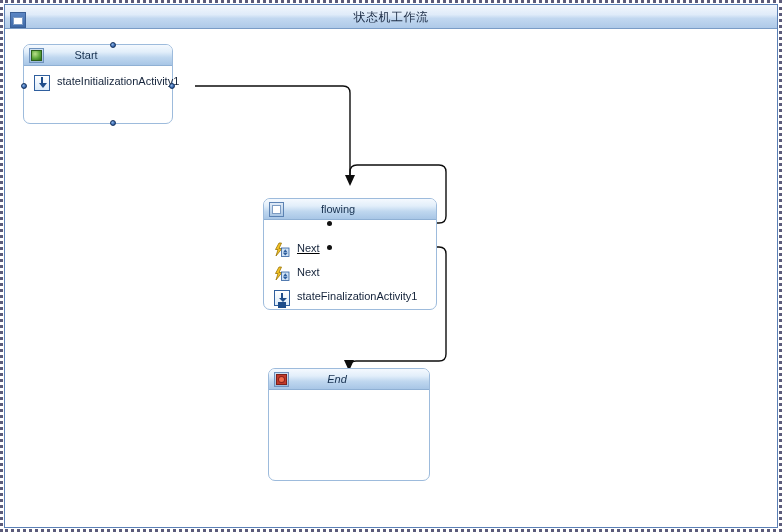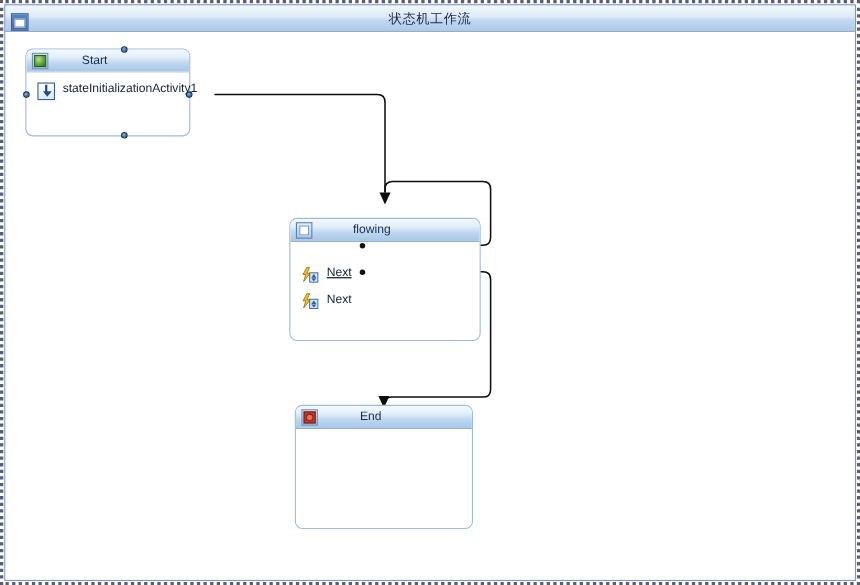--- a/index.html
+++ b/index.html
@@ -364,28 +364,32 @@
             <svg width="16" height="16" viewBox="0 0 16 16">
               <polygon points="5,1 1.5,7.5 4,7.5 2,14 8,6.5 5,6.5 7.5,1" fill="#f5c324" stroke="#9a7508" stroke-width="0.8"></polygon>
               <rect x="7.5" y="6" width="7.5" height="8.5" fill="#cfe2f6" stroke="#2f5f9e" stroke-width="0.8"></rect>
               <polygon points="11.3,7.2 13.6,10.4 9,10.4" fill="#2f5f9e"></polygon>
               <polygon points="11.3,13.6 9,10.9 13.6,10.9" fill="#2f5f9e"></polygon>
             </svg>
           </span>
           <span class="activity-label">Next</span>
         </div>
 
+        <div class="activity-row">
+          <span class="act-icon icon-final"></span>
+          <span class="activity-label">stateFinalizationActivity1</span>
+        </div>
 
       </div>
     </div>
 
     <span class="line-dot" style="left:322px; top:192px;"></span>
     <span class="line-dot" style="left:322px; top:216px;"></span>
 
-    <div class="state-node" style="left:263px; top:339px; width:162px; height:113px;">
+    <div class="state-node" style="left:263px; top:339px; width:162px; height:113px;font-style:italic;">
       <div class="node-header">
         <span class="hdr-icon icon-end">
             <i></i>
           </span>
         <span class="node-title">End</span>
       </div>
       <div class="node-body"></div>
     </div>
 
   </div>

